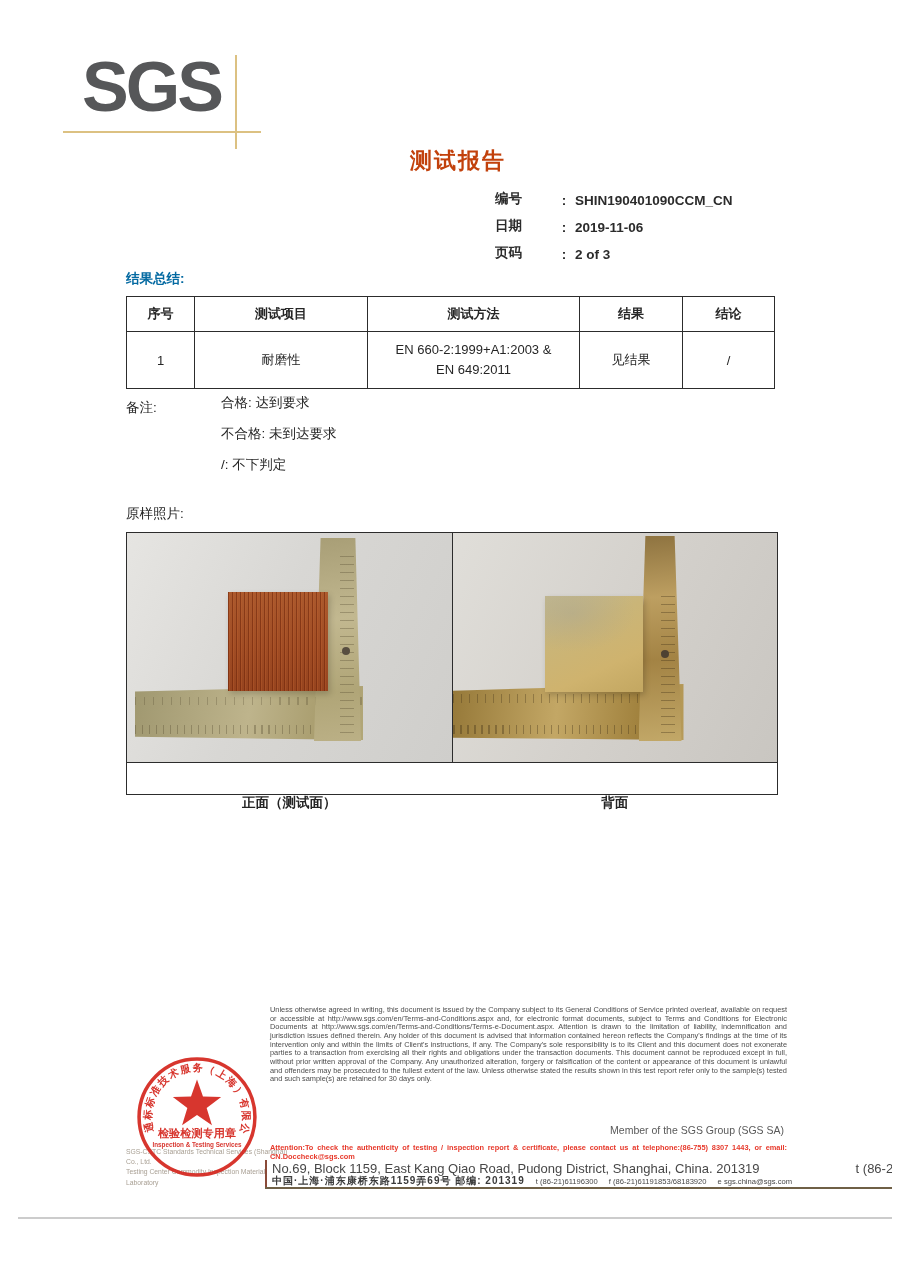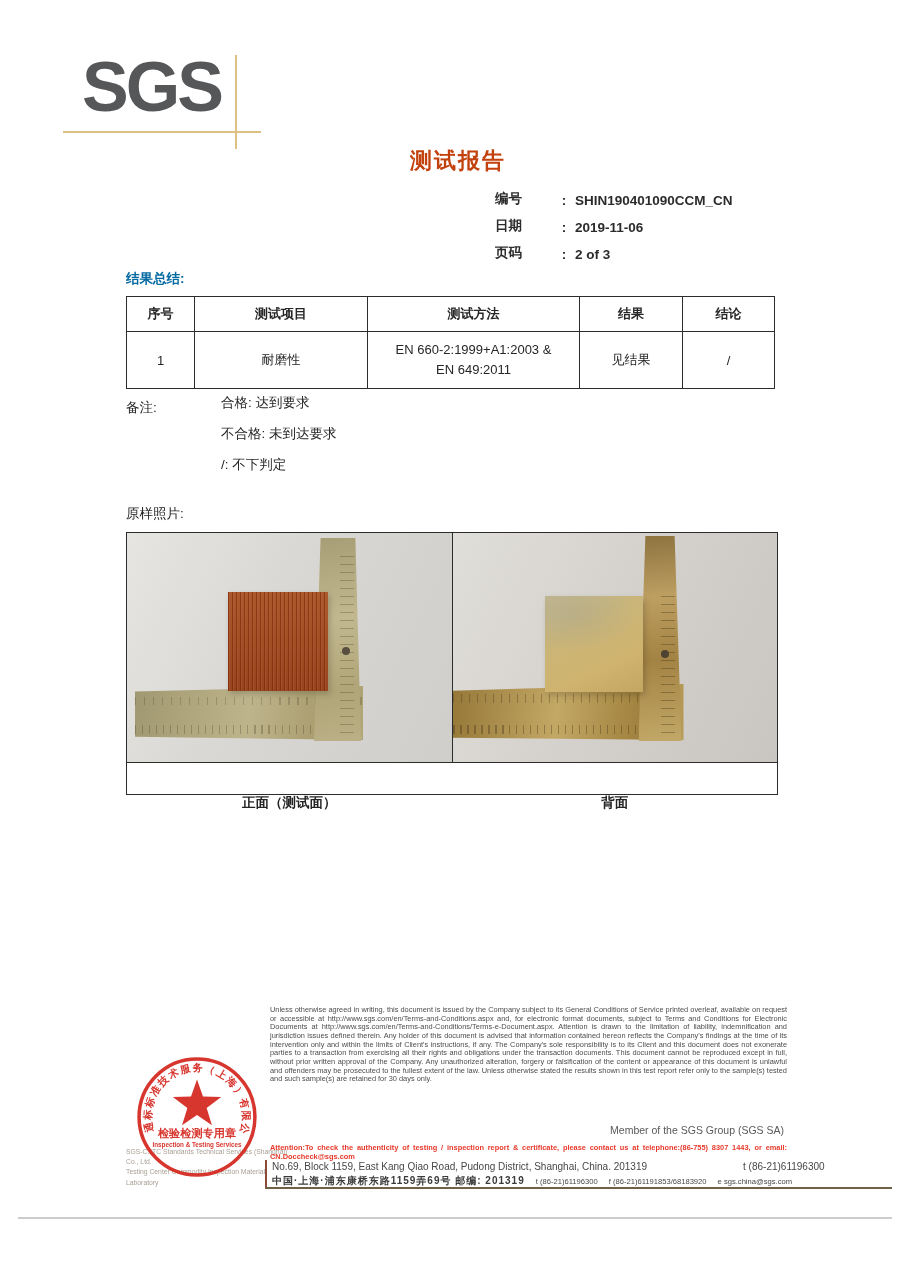--- a/index.html
+++ b/index.html
@@ -92,21 +92,21 @@
     color:#a89f93;line-height:1.5;}
   .stamp-svg{position:absolute;left:126px;top:1054px;width:126px;height:126px;opacity:.93;}
 
   .legal{position:absolute;left:262px;top:1006px;width:517px;font-size:7.4px;line-height:1.17;
     text-align:justify;color:#4c4c4c;}
   .attention{position:absolute;left:262px;top:1144px;width:517px;font-size:7.4px;line-height:1.2;
     color:#e7392b;font-weight:bold;text-align:justify;}
   .addr-vline{position:absolute;left:257px;top:1160px;width:2px;height:28px;background:#8a4a38;}
   .addr{position:absolute;left:264px;top:1161px;width:520px;color:#474747;}
   .addr-row{display:flex;align-items:baseline;white-space:nowrap;}
-  .addr-row.en{font-size:10px;height:13px;gap:48px;}
+  .addr-row.en{font-size:13px;height:13px;gap:48px;}
   .addr-row.cn{height:15px;}
   .addr-cn-main{font-size:10px;font-weight:bold;color:#3a3a3a;letter-spacing:1px;text-align:center;}
   .addr-small{font-size:7.6px;}
   .addr-gap{display:inline-block;width:14px;}
   .footer-hline{position:absolute;left:257px;top:1187px;width:636px;height:2px;background:#6f6046;}
   .member{position:absolute;left:480px;top:1124px;width:296px;text-align:right;
     font-size:10.5px;color:#595959;}
   .page-edge{position:absolute;left:10px;top:1217px;width:880px;height:1.5px;background:#cccccc;}
 </style>
 </head>

